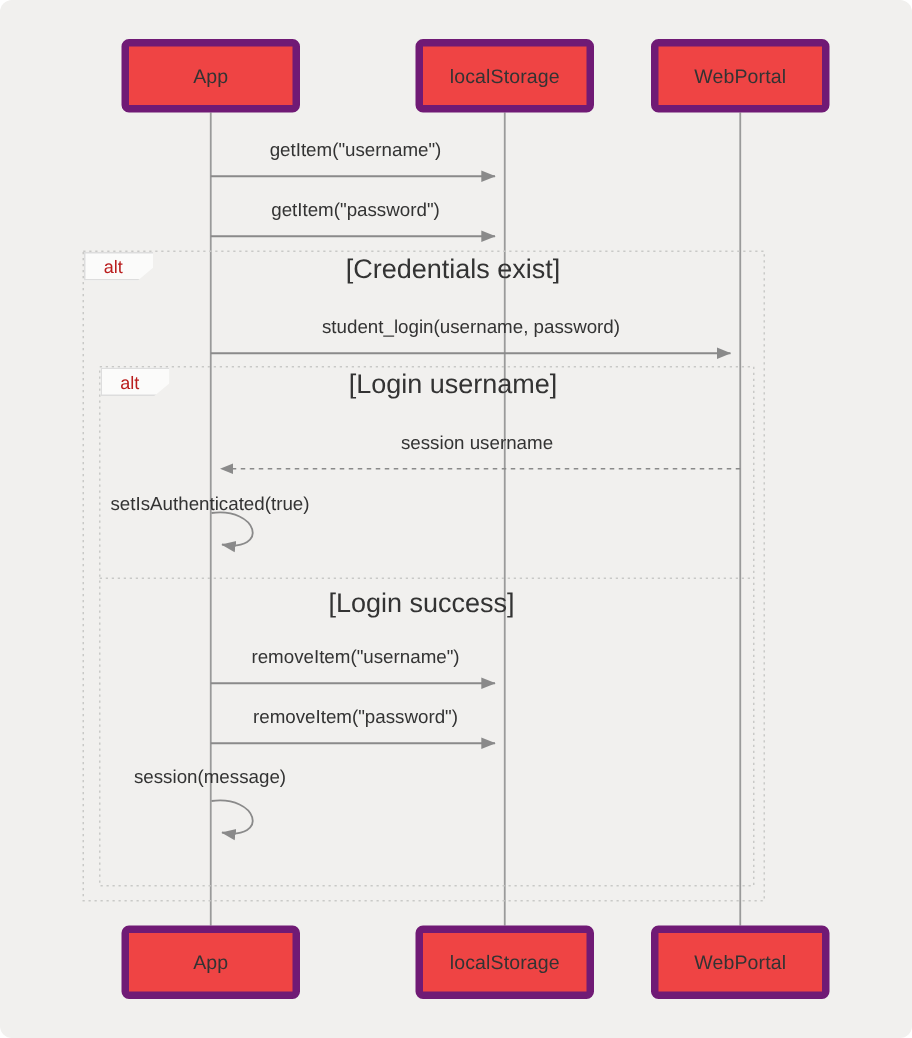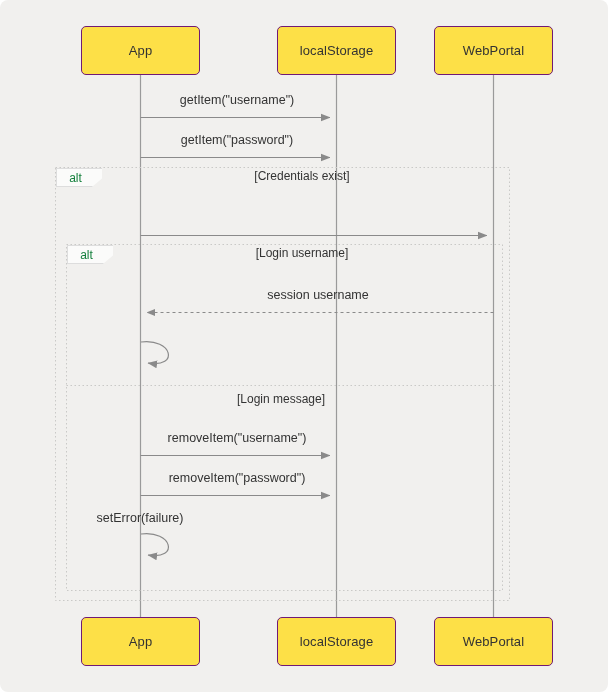--- a/index.html
+++ b/index.html
@@ -21,22 +21,22 @@
   }
   #diagram-svg {
     position: absolute;
     left: 0;
     top: 0;
     width: 608px;
     height: 692px;
   }
   .participant-box {
     position: absolute;
-    background: #fde047;
-    border: 1px solid #701a75;
+    background: #ef4444;
+    border: 5px solid #701a75;
     border-radius: 5px;
     box-sizing: border-box;
     display: flex;
     align-items: center;
     justify-content: center;
   }
   .participant-label {
     font-size: 13px;
     color: #333333;
     letter-spacing: 0.1px;
@@ -45,40 +45,40 @@
   .msg-label {
     position: absolute;
     font-size: 12.5px;
     color: #333333;
     white-space: nowrap;
     transform: translateX(-50%);
     text-align: center;
   }
   .cond-label {
     position: absolute;
-    font-size: 12px;
+    font-size: 18px;
     color: #333333;
     white-space: nowrap;
     transform: translateX(-50%);
     text-align: right;
   }
   .alt-tag {
     position: absolute;
     box-sizing: border-box;
     background: #fbfbfa;
     border: 1px solid #dddddd;
     border-right: none;
     display: flex;
     align-items: center;
     justify-content: center;
     clip-path: polygon(0 0, 100% 0, 100% 55%, 78% 100%, 0 100%);
   }
   .alt-tag-text {
     font-size: 12px;
-    color: #15803d;
+    color: #b91c1c;
     padding-right: 8px;
   }
 </style>
 </head>
 <body>
 
 <div id="canvas">
 
   <svg id="diagram-svg" viewBox="0 0 608 692" xmlns="http://www.w3.org/2000/svg">
     <defs>
@@ -129,35 +129,37 @@
   </div>
 
   <div class="alt-tag" style="left:67px; top:245px; width:46px; height:19px;">
     <span class="alt-tag-text">alt</span>
   </div>
 
   <div class="cond-label" style="left:302px; top:169px;">[Credentials exist]</div>
 
   <div class="cond-label" style="left:302px; top:246px;">[Login username]</div>
 
-  <div class="cond-label" style="left:281px; top:392px;">[Login message]</div>
+  <div class="cond-label" style="left:281px; top:392px;">[Login success]</div>
 
   <div class="msg-label" style="left:237px; top:93px;">getItem("username")</div>
 
   <div class="msg-label" style="left:237px; top:133px;">getItem("password")</div>
 
+  <div class="msg-label" style="left:314px; top:211px;">student_login(username, password)</div>
 
   <div class="msg-label" style="left:318px; top:288px;">session username</div>
 
+  <div class="msg-label" style="left:140px; top:329px;">setIsAuthenticated(true)</div>
 
   <div class="msg-label" style="left:237px; top:431px;">removeItem("username")</div>
 
   <div class="msg-label" style="left:237px; top:471px;">removeItem("password")</div>
 
-  <div class="msg-label" style="left:140px; top:511px;">setError(failure)</div>
+  <div class="msg-label" style="left:140px; top:511px;">session(message)</div>
 
   <div class="participant-box" style="left:81px; top:26px; width:119px; height:49px;">
     <span class="participant-label">App</span>
   </div>
 
   <div class="participant-box" style="left:277px; top:26px; width:119px; height:49px;">
     <span class="participant-label">localStorage</span>
   </div>
 
   <div class="participant-box" style="left:434px; top:26px; width:119px; height:49px;">

